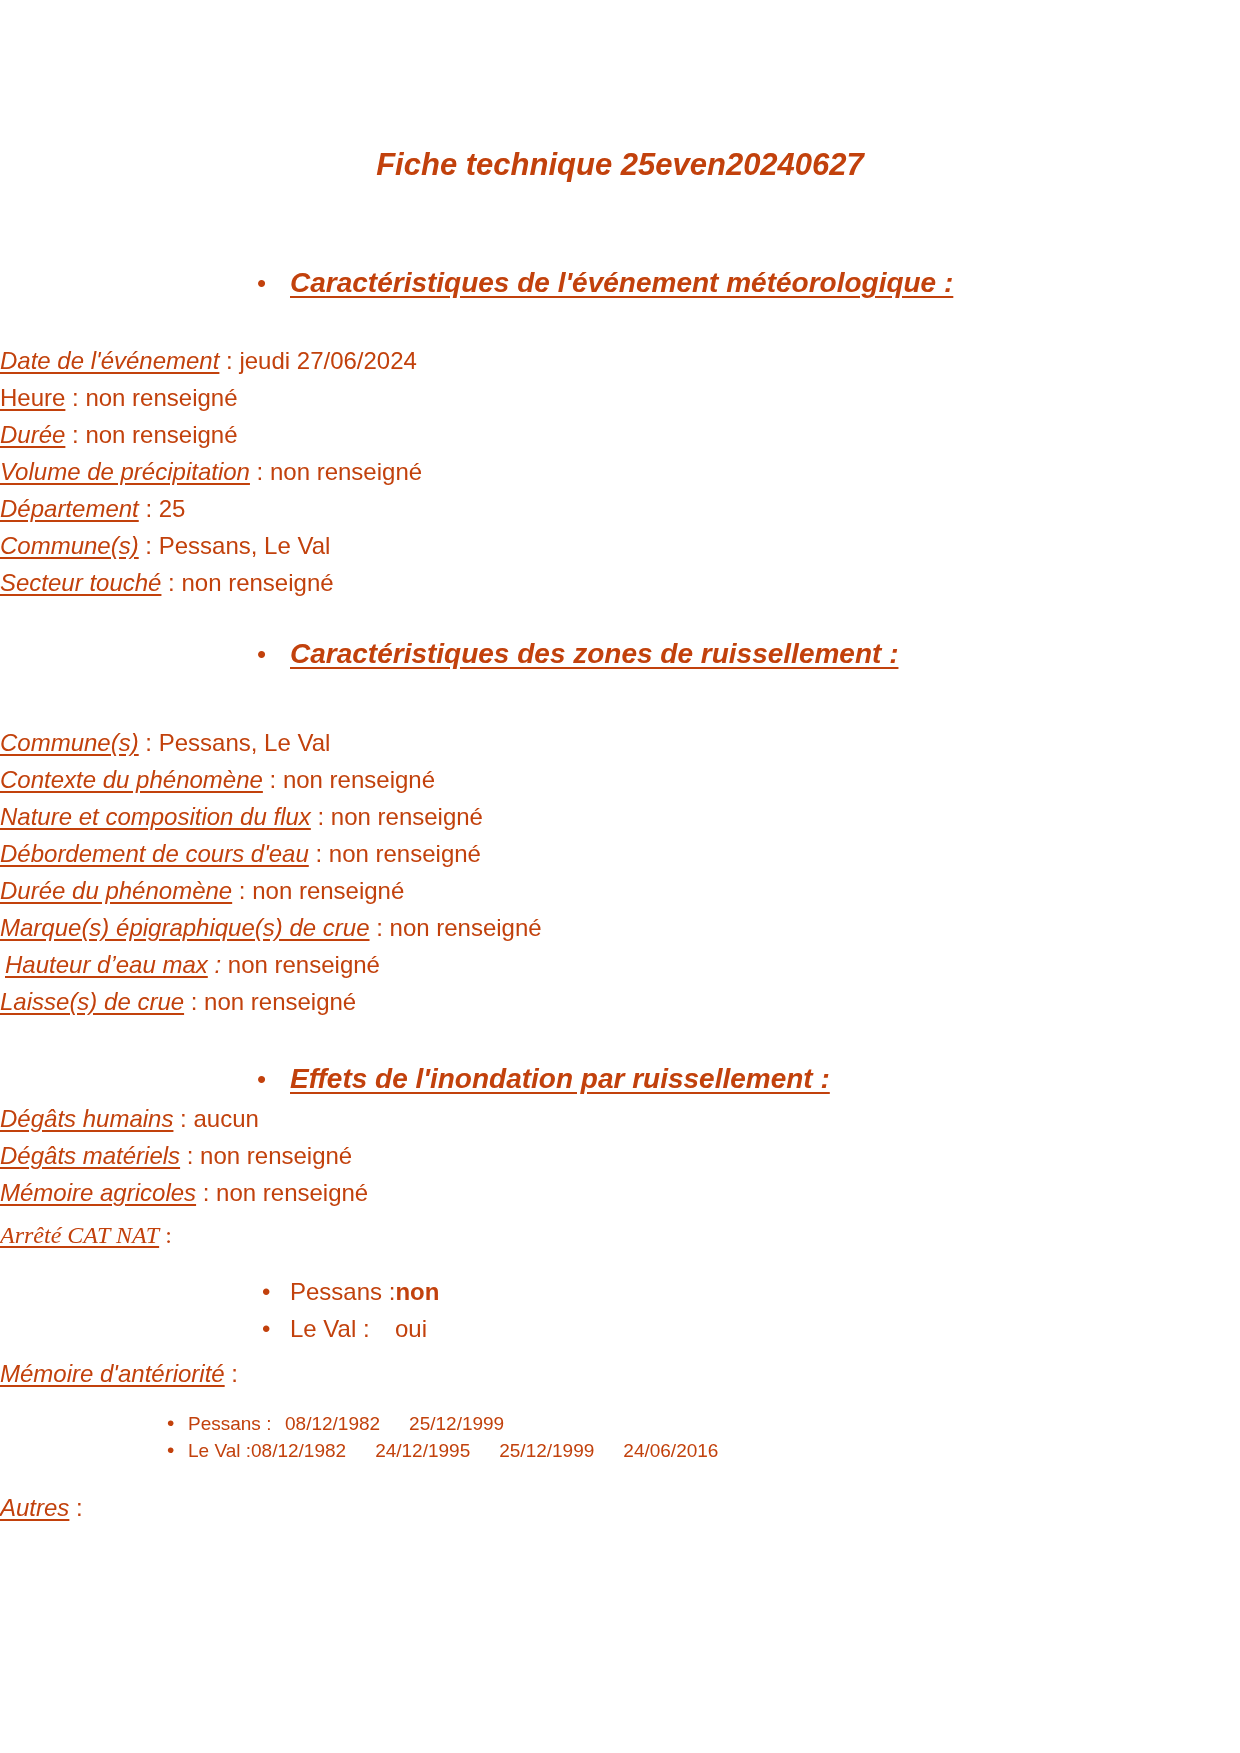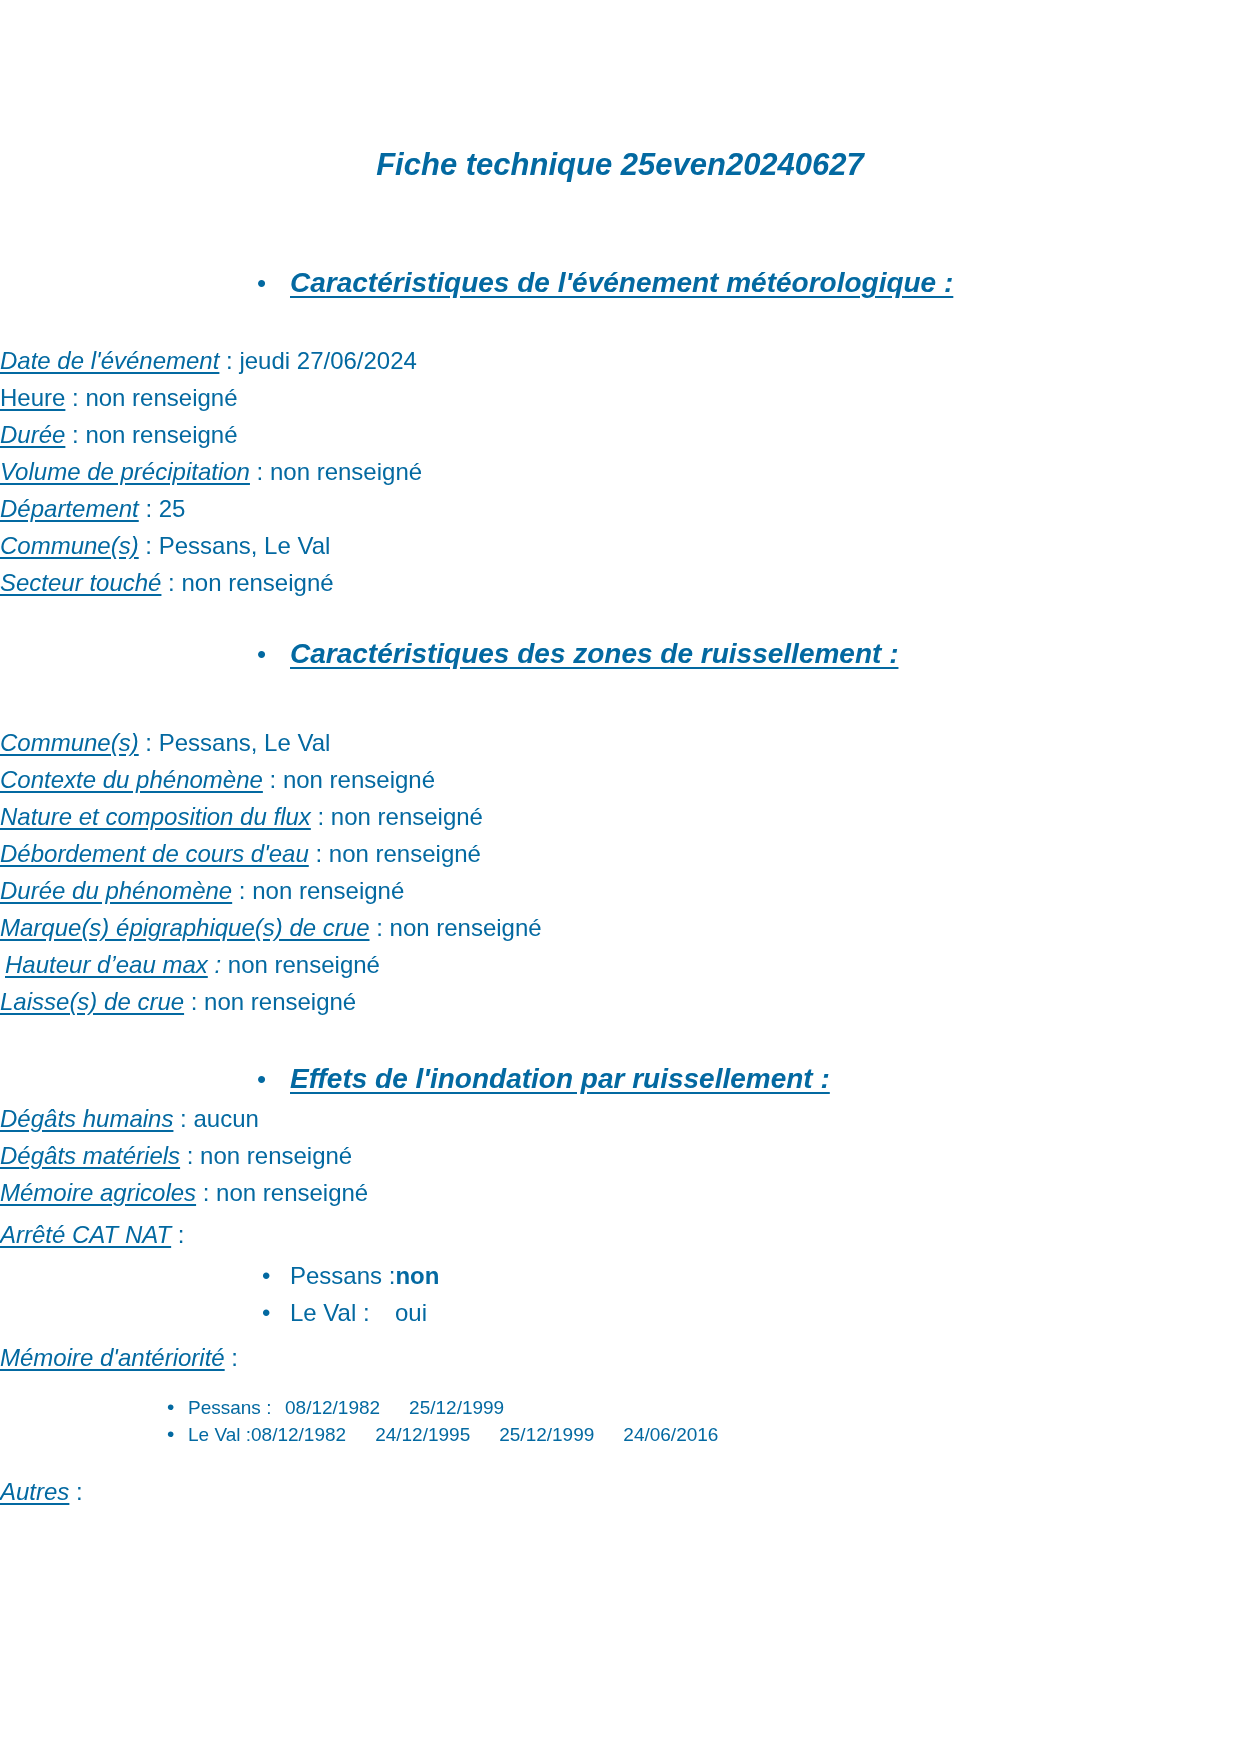--- a/index.html
+++ b/index.html
@@ -1,21 +1,21 @@
 <!DOCTYPE html>
 <html><head>
 <meta charset="utf-8">
 <style>
   html, body { margin: 0; padding: 0; background: #ffffff; }
   .page {
     position: relative;
     width: 1240px;
     height: 1753px;
     background: #ffffff;
-    color: #0369a1;
+    color: #c2410c;
     font-family: "Liberation Sans", "DejaVu Sans", sans-serif;
     font-size: 24px;
     overflow: hidden;
   }
   .title {
     padding-top: 148px;
     text-align: center;
     font-size: 31px;
     line-height: 34px;
     font-weight: bold;
@@ -72,22 +72,22 @@
   .mem-date { margin-right: 29px; }
   .mem-date:last-child { margin-right: 0; }
   .mt-86 { margin-top: 86px; }
   .mt-60 { margin-top: 60px; }
   .mt-55 { margin-top: 55px; }
   .mt-49 { margin-top: 49px; }
   .mt-43 { margin-top: 43px; }
   .mt-31 { margin-top: 31px; }
   .mt-23 { margin-top: 23px; }
   .mt-19 { margin-top: 19px; }
-  .mt-16 { margin-top: 16px; }
-  .mt-15 { margin-top: 15px; }
+  .mt-16 { margin-top: 16px; font-family: Liberation Serif, serif; }
+  .mt-15 { margin-top: 31px; }
   .mt-11 { margin-top: 11px; }
   .mt-0  { margin-top: 0; }
 </style>
 </head>
 <body>
 
 <div class="page">
 
   <div class="title">Fiche technique 25even20240627</div>
 

